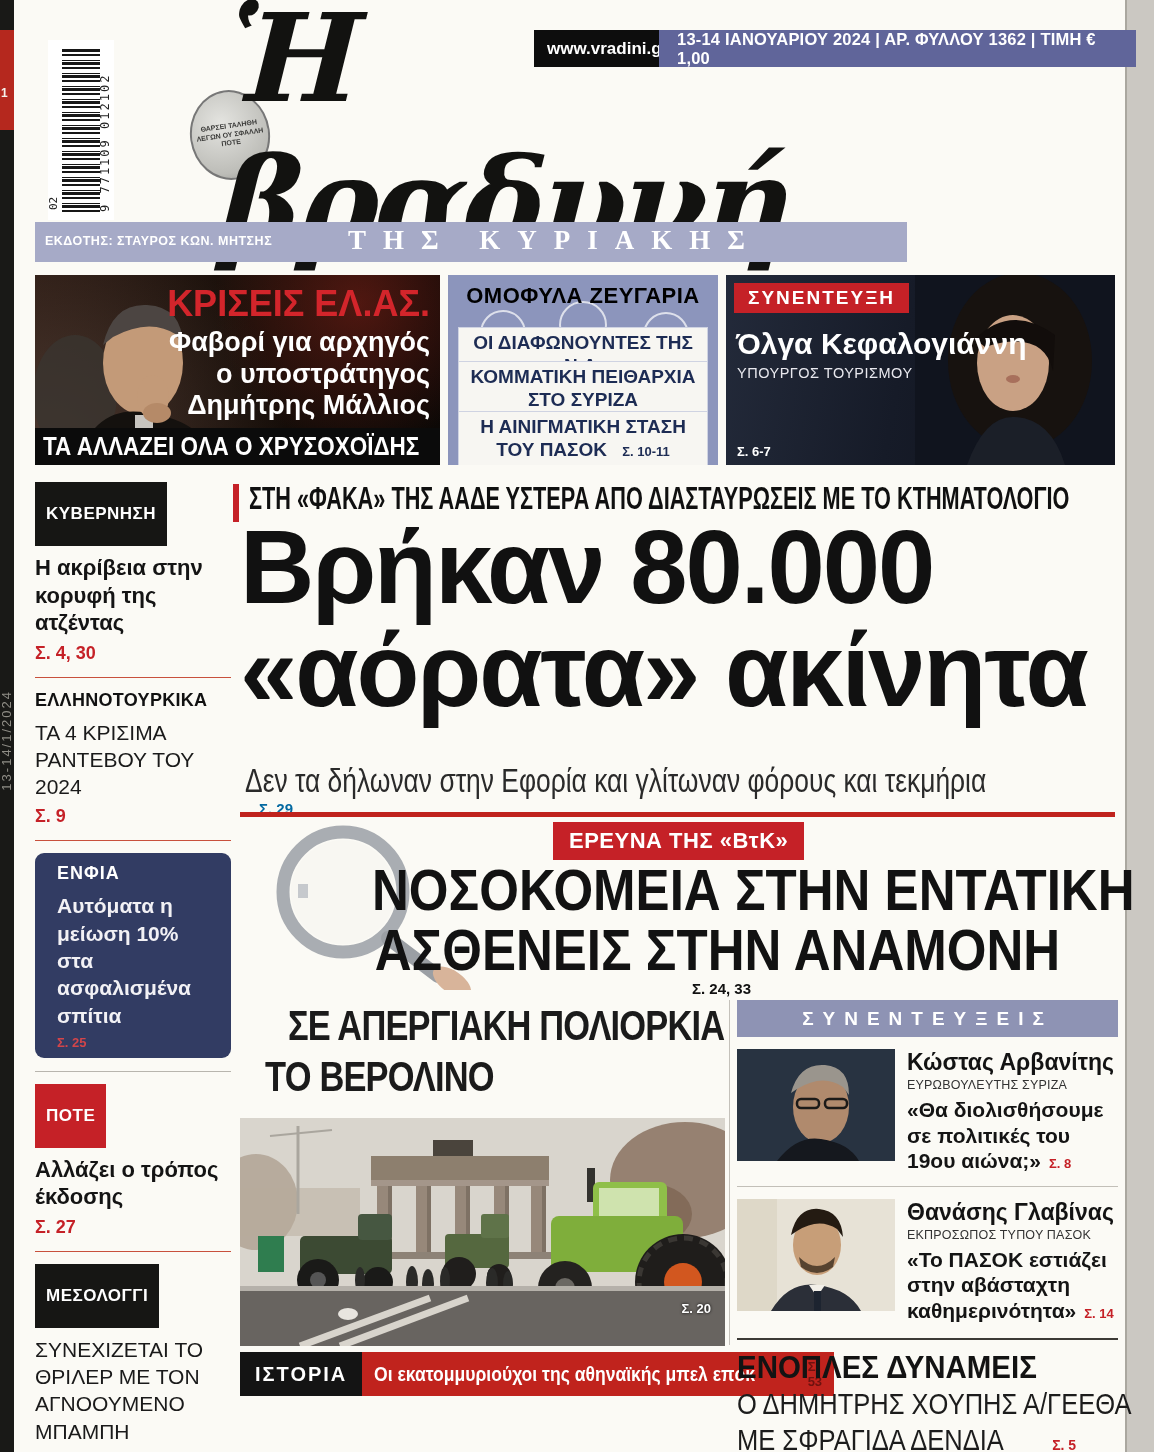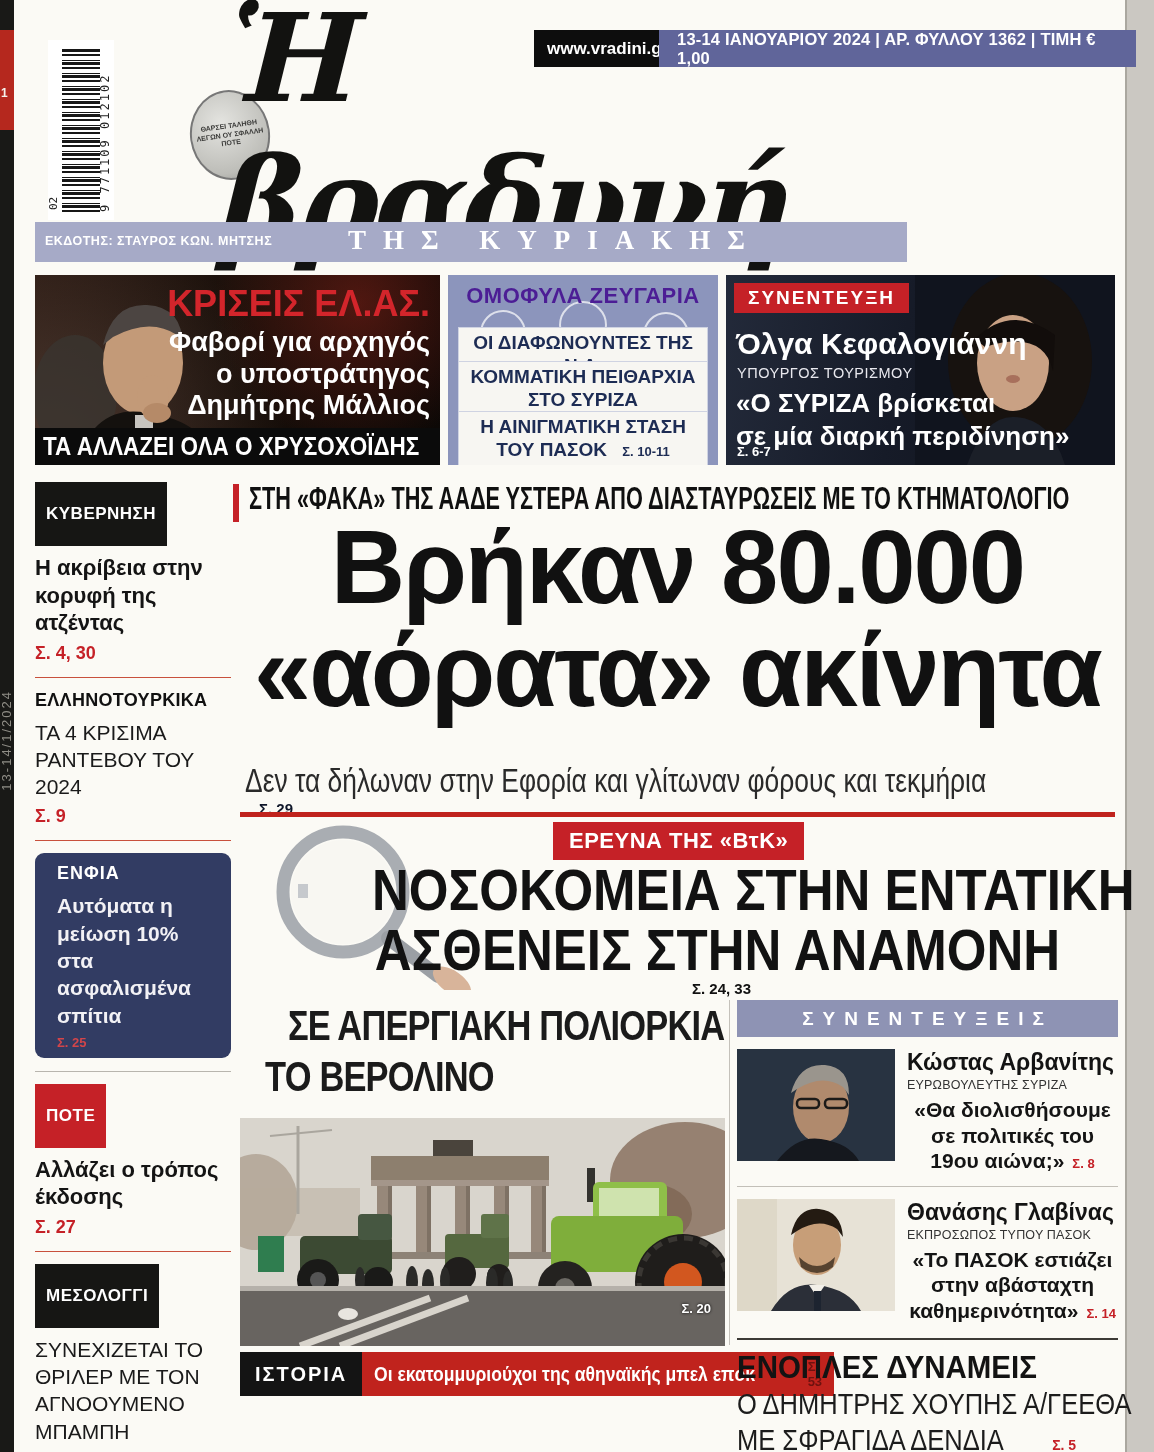--- a/index.html
+++ b/index.html
@@ -49,21 +49,21 @@
   .box1{position:absolute;left:35px;top:275px;width:405px;height:190px;overflow:hidden;
     background:radial-gradient(circle at 80% 15%,rgba(140,35,25,.5),transparent 40%),
                radial-gradient(circle at 5% 90%,rgba(90,70,60,.7),transparent 55%),
                linear-gradient(105deg,#2b1a13 0%,#170e09 55%,#0c0806 100%);}
   .box1-kicker{position:absolute;right:10px;top:8px;color:#d3252b;font-weight:800;font-size:36px;text-align:right;}
   .box1-lines{position:absolute;right:10px;top:52px;text-align:right;color:#fff;font-weight:bold;font-size:27px;line-height:1.17;}
   .box1-footer{position:absolute;left:0;bottom:0;width:100%;height:37px;background:#0b0b0b;color:#fff;
     display:flex;align-items:center;padding:0 8px;box-sizing:border-box;font-weight:800;font-size:25px;}
 
   .box2{position:absolute;left:448px;top:275px;width:270px;height:190px;background:#8c95bc;overflow:hidden;}
-  .box2-title{position:absolute;left:0;top:8px;width:100%;text-align:center;color:#4c1d95;font-weight:800;font-size:22px;letter-spacing:.5px;}
+  .box2-title{position:absolute;left:0;top:8px;width:100%;text-align:center;color:#000000;font-weight:800;font-size:22px;letter-spacing:.5px;}
   .strip{position:absolute;left:10px;width:250px;background:#f7f6f2;color:#1d2c54;font-weight:800;
     text-align:center;font-size:19px;line-height:1.2;padding:4px 2px;box-sizing:border-box;border:1px solid #cfd3e2;}
   .strip .pref2{color:#1d2c54;font-size:13px;font-weight:bold;margin-left:10px;}
 
   .box3{position:absolute;left:726px;top:275px;width:389px;height:190px;overflow:hidden;
     background:linear-gradient(100deg,#232a3a 0%,#161b28 45%,#0d1018 100%);}
   .box3-badge{position:absolute;left:8px;top:8px;background:#c52127;color:#fff;font-weight:800;font-size:19px;
     letter-spacing:2px;padding:4px 14px;}
   .box3-name{position:absolute;left:10px;top:52px;color:#fff;font-weight:800;font-size:30px;}
   .box3-role{position:absolute;left:11px;top:90px;color:#e8e8ee;font-size:14.5px;letter-spacing:.5px;}
@@ -82,27 +82,27 @@
   .ref{color:#c52127;font-weight:bold;font-size:18px;margin-top:6px;}
   .enfia-box{background:#323c63;padding:10px 22px 8px;border-radius:9px;}
   .enfia-title{color:#fff;font-weight:800;font-size:18px;letter-spacing:1px;}
   .enfia-text{color:#f2f1f5;font-weight:800;font-size:21px;line-height:1.3;margin-top:8px;}
   .enfia-ref{color:#d3454a;font-weight:bold;font-size:13px;margin-top:6px;}
   .sb-photo{width:196px;height:84px;margin-top:9px;display:block;}
 
   
   .kicker-bar{position:absolute;left:233px;top:484px;width:6px;height:38px;background:#c52127;}
   .kicker{position:absolute;left:249px;top:481px;font-weight:800;font-size:31px;color:#101010;}
-  .headline{position:absolute;left:240px;top:516px;width:875px;text-align:center;color:#111;
+  .headline{position:absolute;left:240px;top:516px;width:875px;color:#111;
     font-weight:800;letter-spacing:-2px;line-height:1.0;}
   .headline .hl1{font-size:103px;}
   .headline .hl2{font-size:103px;}
   .subhead-row{position:absolute;left:245px;top:762px;width:870px;}
   .subhead{font-size:33px;color:#2a2a2a;font-weight:400;}
-  .subhead-ref{color:#0f172a;font-weight:bold;font-size:15px;margin-left:14px;}
+  .subhead-ref{color:#0369a1;font-weight:bold;font-size:15px;margin-left:14px;}
   .redline{position:absolute;left:240px;top:812px;width:875px;height:5px;background:#c0231d;}
 
   
   .magnifier{position:absolute;left:240px;top:818px;width:250px;height:172px;}
   .research-badge{position:absolute;left:553px;top:822px;background:#c52127;color:#fff;font-weight:800;
     font-size:22px;padding:6px 16px;letter-spacing:.5px;}
   .research-lines{position:absolute;left:320px;top:860px;width:795px;text-align:center;color:#121212;
     font-weight:800;line-height:1.04;}
   .research-lines .rl{font-size:58px;}
   .research-ref{color:#111;font-weight:bold;font-size:15px;margin-left:8px;}
@@ -123,21 +123,21 @@
   
   .divider-v{position:absolute;left:729px;top:1000px;width:1px;height:345px;background:#c4c1ba;}
   .rightcol{position:absolute;left:737px;top:1000px;width:381px;}
   .interviews-bar{background:#8e93b4;color:#fff;font-weight:800;font-size:19px;letter-spacing:9px;
     text-align:center;padding:8px 0 7px;}
   .iv{display:flex;margin-top:12px;}
   .iv-photo{width:158px;height:112px;flex:none;}
   .iv-text{padding-left:12px;}
   .iv-name{font-weight:800;font-size:23px;color:#131313;}
   .iv-role{font-size:12.5px;color:#333;margin-top:2px;letter-spacing:.2px;}
-  .iv-quote{font-weight:800;font-size:21px;color:#141414;line-height:1.22;margin-top:5px;text-align:center;}
+  .iv-quote{font-weight:800;font-size:21px;color:#141414;line-height:1.22;margin-top:5px;}
   .iv-ref{color:#c52127;font-weight:bold;font-size:13px;margin-left:8px;}
   .hr-light{border:none;border-top:1px solid #c2bfb8;margin:12px 0 0;}
   .hr-dark{border:none;border-top:2.5px solid #3c3a36;margin:14px 0 0;}
   .armed-head{font-weight:800;font-size:31px;color:#131313;margin-top:10px;}
   .armed-line{font-weight:400;font-size:29px;color:#1c1c1c;line-height:1.25;}
   .armed-ref{color:#c52127;font-weight:bold;font-size:14px;margin-left:12px;}
 </style>
 </head>
 <body>
 
@@ -223,24 +223,20 @@
       <rect width="200" height="190" fill="#10141e"></rect>
       <ellipse cx="105" cy="86" rx="72" ry="88" fill="#17120f"></ellipse>
       <ellipse cx="98" cy="88" rx="36" ry="48" fill="#c9a184"></ellipse>
       <path d="M60,64 Q96,28 140,60 L138,96 Q128,54 70,72 Z" fill="#120d0b"></path>
       <path d="M52,190 Q70,140 100,142 Q136,144 150,190 Z" fill="#1b1f28"></path>
       <ellipse cx="98" cy="104" rx="7" ry="4" fill="#a8705c"></ellipse>
     </svg>
     <div class="box3-badge">ΣΥΝΕΝΤΕΥΞΗ</div>
     <div class="box3-name">Όλγα Κεφαλογιάννη</div>
     <div class="box3-role">ΥΠΟΥΡΓΟΣ ΤΟΥΡΙΣΜΟΥ</div>
-    <div class="box3-quote">
-      <div>«Ο ΣΥΡΙΖΑ βρίσκεται</div>
-      <div>σε μία διαρκή περιδίνηση»</div>
-    </div>
     <div class="box3-ref">Σ. 6-7</div>
   </div>
 
   <div class="sidebar">
     <div class="sb-item">
       <span class="badge black">ΚΥΒΕΡΝΗΣΗ</span>
       <div class="sb-text-bold">Η ακρίβεια στην κορυφή της ατζέντας</div>
       <div class="ref">Σ. 4, 30</div>
     </div>
     <div class="sb-item">

